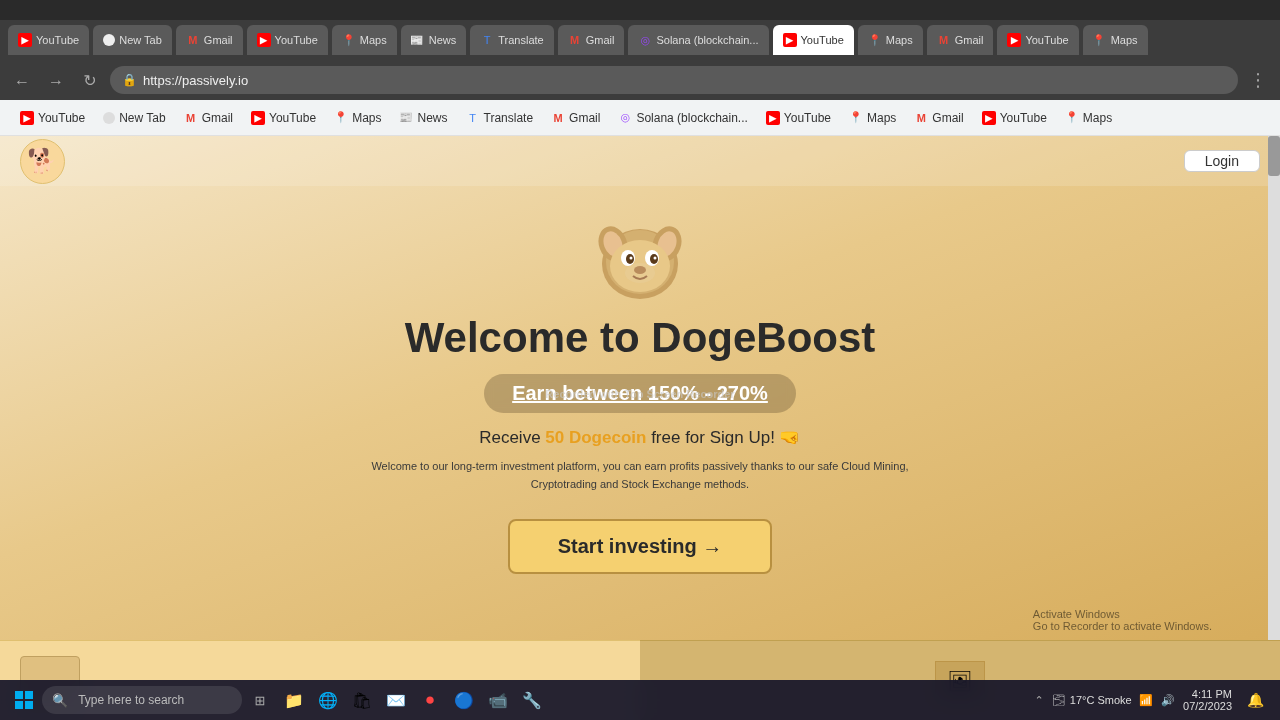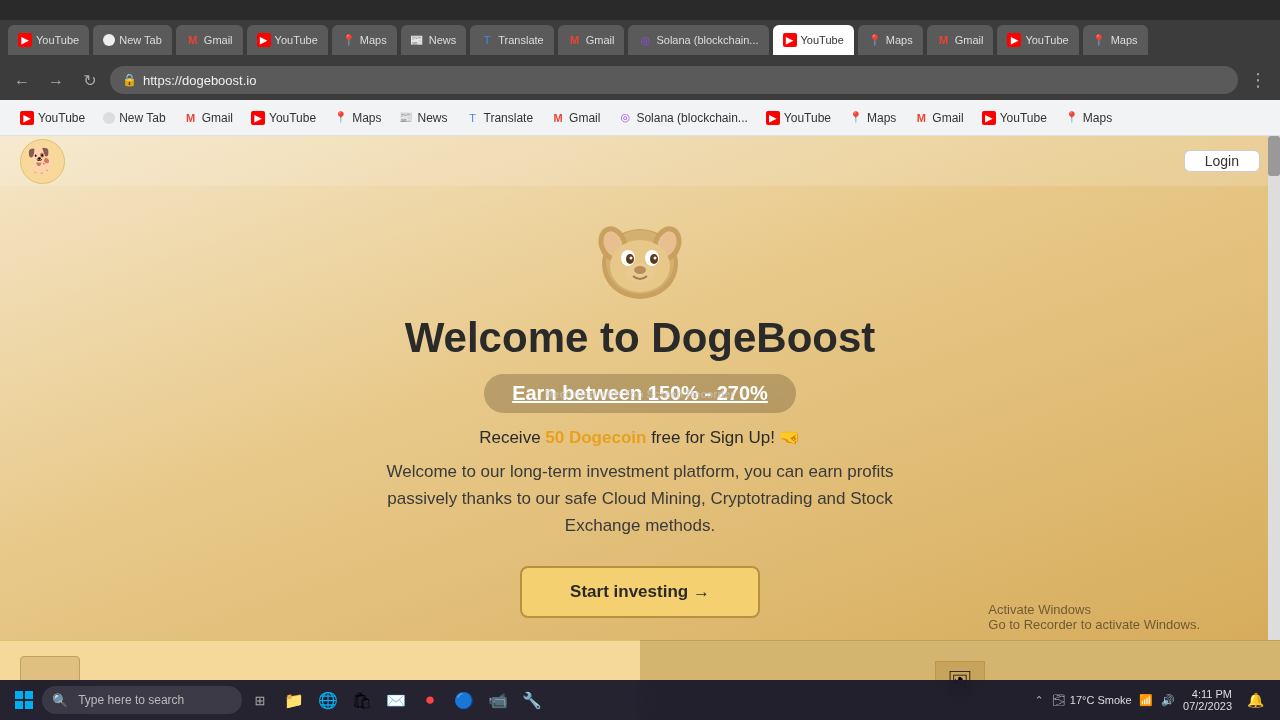--- a/index.html
+++ b/index.html
@@ -190,33 +190,33 @@
       color: #2a2a2a;
       margin-bottom: 10px;
     }
 
     .highlight-text {
       color: #e8a020;
       font-weight: 600;
     }
 
     .description-text {
-      font-size: 17px;
+      font-size: 11px;
       color: #3a3a3a;
       max-width: 580px;
       line-height: 1.6;
       margin-bottom: 26px;
     }
 
     .start-investing-btn {
       background: #f5d070;
       border: 2px solid #b89040;
       border-radius: 8px;
       padding: 14px 48px;
-      font-size: 17px;
+      font-size: 20px;
       font-weight: 600;
       color: #2a2a2a;
       cursor: pointer;
       display: flex;
       align-items: center;
       gap: 10px;
       text-decoration: none;
     }
 
     
@@ -256,22 +256,22 @@
       display: flex;
       align-items: center;
       justify-content: center;
       font-size: 20px;
     }
 
     
     .activate-windows {
       position: absolute;
       bottom: 88px;
-      right: 80px;
-      font-size: 13px;
+      right: 68px;
+      font-size: 11px;
       color: rgba(0,0,0,0.5);
     }
 
     
     .taskbar {
       background: rgba(20,20,40,0.92);
       height: 40px;
       display: flex;
       align-items: center;
       padding: 0 8px;
@@ -488,21 +488,21 @@
     <span>Maps</span>
   </div>
 </div>
 
 <div class="address-bar-row">
   <button class="nav-btn">←</button>
   <button class="nav-btn">→</button>
   <button class="nav-btn">↻</button>
   <div class="address-bar">
     <span class="address-bar-icon">🔒</span>
-    <span>https://dogeboost.io</span>
+    <span>https://passively.io</span>
   </div>
   <div class="chrome-menu-btn">⋮</div>
 </div>
 
 <div class="bookmarks-bar">
   <div class="bookmark-item">
     <span class="bm-icon yt-red">▶</span>
     <span>YouTube</span>
   </div>
   <div class="bookmark-item">

